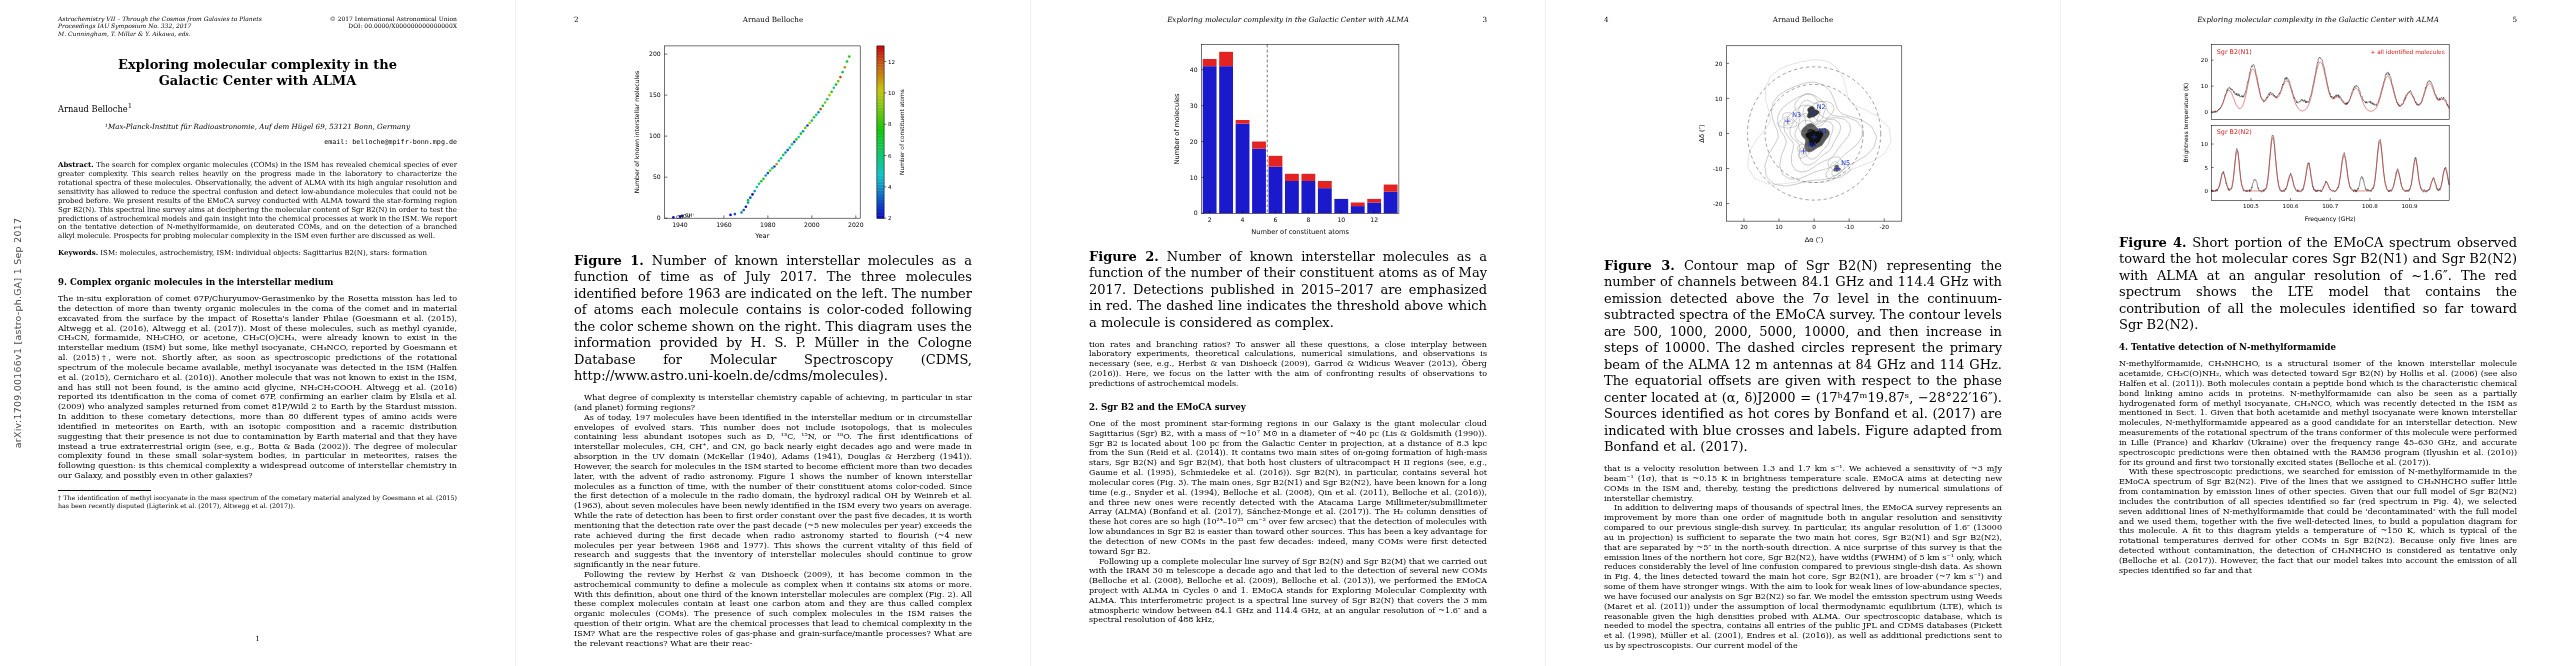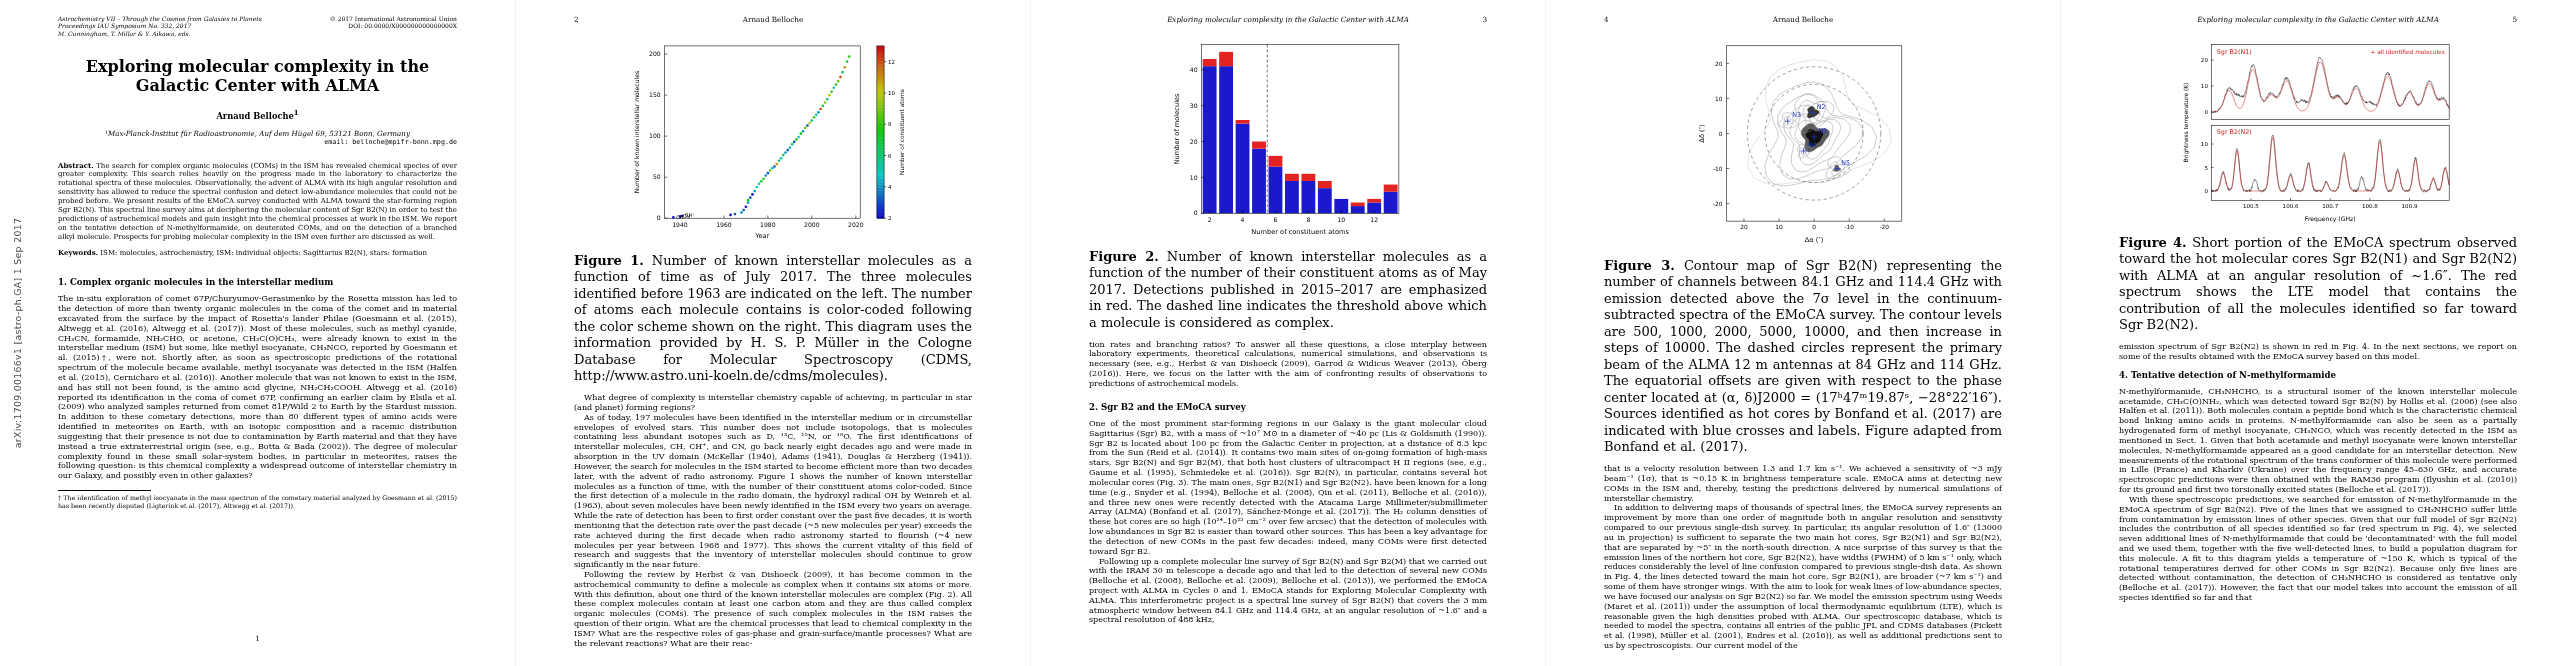--- a/index.html
+++ b/index.html
@@ -9,23 +9,23 @@
     position:relative; flex:0 0 515px; width:515px; height:667px;
     padding:14.5px 58px 0 58px; overflow:hidden; color:#000;
     font-family:"DejaVu Serif","Liberation Serif",serif;
     background:#fff;
   }
   .page + .page { border-left:0.6px solid rgba(0,0,0,0.05); }
 
   
   .fronthead { display:flex; justify-content:space-between; font-size:6px; line-height:1.32; font-style:italic; margin-bottom:16.7px; }
   .fh-right { text-align:right; font-style:normal; }
-  .title { font-size:16px; font-weight:bold; text-align:center; line-height:1.2; white-space:pre-line; margin:19px 0 13.3px; }
-  .author { font-size:8.3px; font-weight:bold; text-align:center; margin-bottom:8.3px; }
-  .affil { font-size:7.1px; font-style:italic; text-align:center; margin-bottom:0; }
+  .title { font-size:13px; font-weight:bold; text-align:center; line-height:1.2; white-space:pre-line; margin:19px 0 13.3px; }
+  .author { font-size:8.3px; font-weight:normal; margin-bottom:8.3px; }
+  .affil { font-size:7.1px; font-style:italic; text-align:center; margin-bottom:7px; }
   .email { font-size:6.7px; text-align:right; font-family:"DejaVu Sans Mono","Liberation Mono",monospace; margin-bottom:15.6px; }
   .abstract { font-size:7px; line-height:1.27; text-align:justify; margin-bottom:7.8px; }
   .keywords { margin-bottom:19px; }
   .runin { font-weight:bold; }
   .sechead { font-size:8.6px; font-weight:bold; margin:0 0 7.2px; }
   .bodytext { font-size:8px; line-height:1.23; text-align:justify; margin:0; }
   .indent { text-indent:10px; }
   .footnote { font-size:6.3px; line-height:1.28; margin-top:9px; text-align:justify; }
   .fnrule { width:93px; border-top:0.6px solid #000; margin-bottom:2.8px; }
   .pagenum { position:absolute; bottom:24.5px; left:0; right:0; text-align:center; font-size:7.2px; }
@@ -66,21 +66,21 @@
         <div>DOI: 00.0000/X000000000000000X</div>
       </div>
     </div>
     <h1 class="title">Exploring molecular complexity in the
 Galactic Center with ALMA</h1>
     <div class="author"><span>Arnaud Belloche</span><sup>1</sup></div>
     <div class="affil">¹Max-Planck-Institut für Radioastronomie, Auf dem Hügel 69, 53121 Bonn, Germany</div>
     <div class="email">email: belloche@mpifr-bonn.mpg.de</div>
     <p class="abstract"><span class="runin">Abstract.</span> <span>The search for complex organic molecules (COMs) in the ISM has revealed chemical species of ever greater complexity. This search relies heavily on the progress made in the laboratory to characterize the rotational spectra of these molecules. Observationally, the advent of ALMA with its high angular resolution and sensitivity has allowed to reduce the spectral confusion and detect low-abundance molecules that could not be probed before. We present results of the EMoCA survey conducted with ALMA toward the star-forming region Sgr B2(N). This spectral line survey aims at deciphering the molecular content of Sgr B2(N) in order to test the predictions of astrochemical models and gain insight into the chemical processes at work in the ISM. We report on the tentative detection of N-methylformamide, on deuterated COMs, and on the detection of a branched alkyl molecule. Prospects for probing molecular complexity in the ISM even further are discussed as well.</span></p>
     <p class="abstract keywords"><span class="runin">Keywords.</span> <span>ISM: molecules, astrochemistry, ISM: individual objects: Sagittarius B2(N), stars: formation</span></p>
-    <h2 class="sechead">1. Complex organic molecules in the interstellar medium</h2>
+    <h2 class="sechead">9. Complex organic molecules in the interstellar medium</h2>
     <p class="bodytext">The in-situ exploration of comet 67P/Churyumov-Gerasimenko by the Rosetta mission has led to the detection of more than twenty organic molecules in the coma of the comet and in material excavated from the surface by the impact of Rosetta's lander Philae (Goesmann et al. (2015), Altwegg et al. (2016), Altwegg et al. (2017)). Most of these molecules, such as methyl cyanide, CH₃CN, formamide, NH₂CHO, or acetone, CH₃C(O)CH₃, were already known to exist in the interstellar medium (ISM) but some, like methyl isocyanate, CH₃NCO, reported by Goesmann et al. (2015)†, were not. Shortly after, as soon as spectroscopic predictions of the rotational spectrum of the molecule became available, methyl isocyanate was detected in the ISM (Halfen et al. (2015), Cernicharo et al. (2016)). Another molecule that was not known to exist in the ISM, and has still not been found, is the amino acid glycine, NH₂CH₂COOH. Altwegg et al. (2016) reported its identification in the coma of comet 67P, confirming an earlier claim by Elsila et al. (2009) who analyzed samples returned from comet 81P/Wild 2 to Earth by the Stardust mission. In addition to these cometary detections, more than 80 different types of amino acids were identified in meteorites on Earth, with an isotopic composition and a racemic distribution suggesting that their presence is not due to contamination by Earth material and that they have instead a true extraterrestrial origin (see, e.g., Botta &amp; Bada (2002)). The degree of molecular complexity found in these small solar-system bodies, in particular in meteorites, raises the following question: is this chemical complexity a widespread outcome of interstellar chemistry in our Galaxy, and possibly even in other galaxies?</p>
     <div class="footnote">
       <div class="fnrule"></div>
       <div>† The identification of methyl isocyanate in the mass spectrum of the cometary material analyzed by Goesmann et al. (2015) has been recently disputed (Ligterink et al. (2017), Altwegg et al. (2017)).</div>
     </div>
     <div class="pagenum">1</div>
   </div>
 
   <div class="page">
     <div class="runhead">
@@ -427,20 +427,19 @@
           <text x="272" y="306" font-size="10" text-anchor="middle">100.7</text>
           <line x1="343.33333333332996" y1="292" x2="343.33333333332996" y2="288" stroke="#000"></line>
           <text x="343.33333333332996" y="306" font-size="10" text-anchor="middle">100.8</text>
           <line x1="414.66666666667004" y1="292" x2="414.66666666667004" y2="288" stroke="#000"></line>
           <text x="414.66666666667004" y="306" font-size="10" text-anchor="middle">100.9</text>
           <text x="272" y="329" font-size="11" text-anchor="middle">Frequency (GHz)</text>
           <text x="16" y="152" font-size="10.5" text-anchor="middle" transform="rotate(-90 16 152)">Brightness temperature (K)</text>
         </svg>
     </div>
     <div class="caption"><span class="runin">Figure 4.</span> <span>Short portion of the EMoCA spectrum observed toward the hot molecular cores Sgr B2(N1) and Sgr B2(N2) with ALMA at an angular resolution of ~1.6″. The red spectrum shows the LTE model that contains the contribution of all the molecules identified so far toward Sgr B2(N2).</span></div>
-    <p class="bodytext">emission spectrum of Sgr B2(N2) is shown in red in Fig. 4. In the next sections, we report on some of the results obtained with the EMoCA survey based on this model.</p>
     <h2 class="sechead" style="margin-top:7.8px;">4. Tentative detection of N-methylformamide</h2>
     <p class="bodytext">N-methylformamide, CH₃NHCHO, is a structural isomer of the known interstellar molecule acetamide, CH₃C(O)NH₂, which was detected toward Sgr B2(N) by Hollis et al. (2006) (see also Halfen et al. (2011)). Both molecules contain a peptide bond which is the characteristic chemical bond linking amino acids in proteins. N-methylformamide can also be seen as a partially hydrogenated form of methyl isocyanate, CH₃NCO, which was recently detected in the ISM as mentioned in Sect. 1. Given that both acetamide and methyl isocyanate were known interstellar molecules, N-methylformamide appeared as a good candidate for an interstellar detection. New measurements of the rotational spectrum of the trans conformer of this molecule were performed in Lille (France) and Kharkiv (Ukraine) over the frequency range 45–630 GHz, and accurate spectroscopic predictions were then obtained with the RAM36 program (Ilyushin et al. (2010)) for its ground and first two torsionally excited states (Belloche et al. (2017)).</p>
     <p class="bodytext indent">With these spectroscopic predictions, we searched for emission of N-methylformamide in the EMoCA spectrum of Sgr B2(N2). Five of the lines that we assigned to CH₃NHCHO suffer little from contamination by emission lines of other species. Given that our full model of Sgr B2(N2) includes the contribution of all species identified so far (red spectrum in Fig. 4), we selected seven additional lines of N-methylformamide that could be 'decontaminated' with the full model and we used them, together with the five well-detected lines, to build a population diagram for this molecule. A fit to this diagram yields a temperature of ~150 K, which is typical of the rotational temperatures derived for other COMs in Sgr B2(N2). Because only five lines are detected without contamination, the detection of CH₃NHCHO is considered as tentative only (Belloche et al. (2017)). However, the fact that our model takes into account the emission of all species identified so far and that</p>
   </div>
 
 </div>
 
 
 </body></html>

